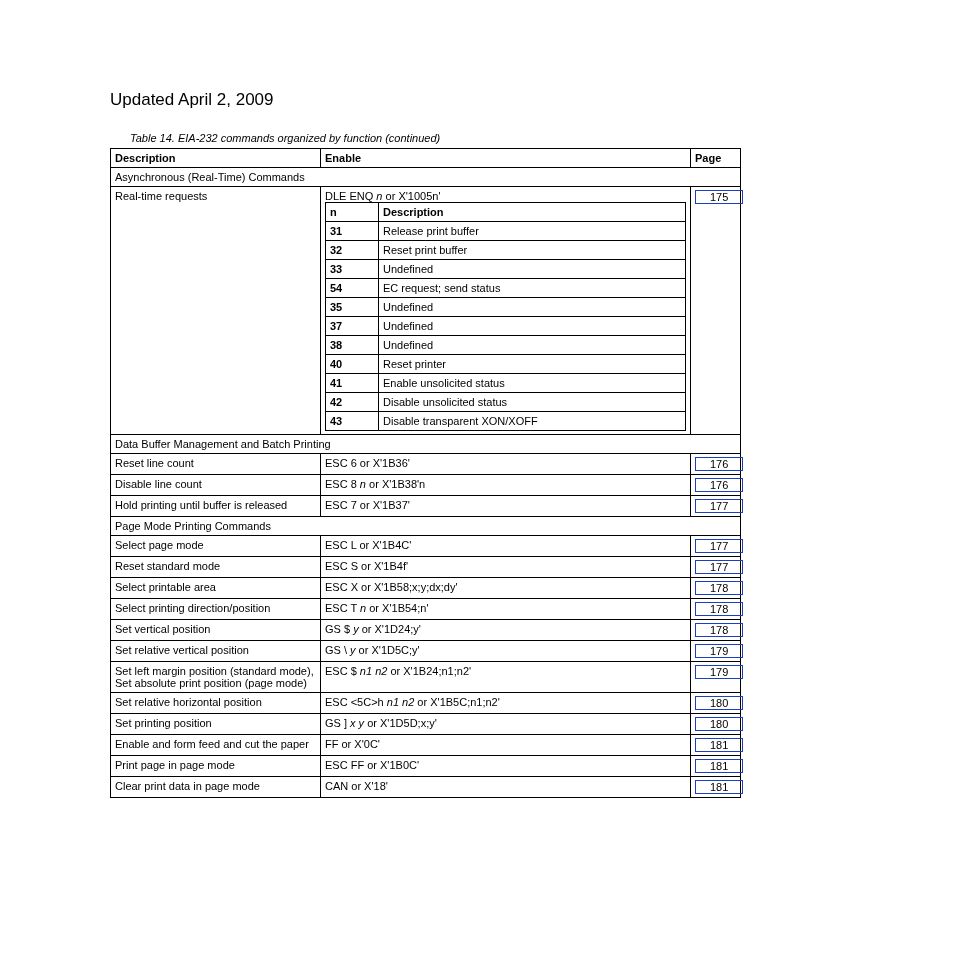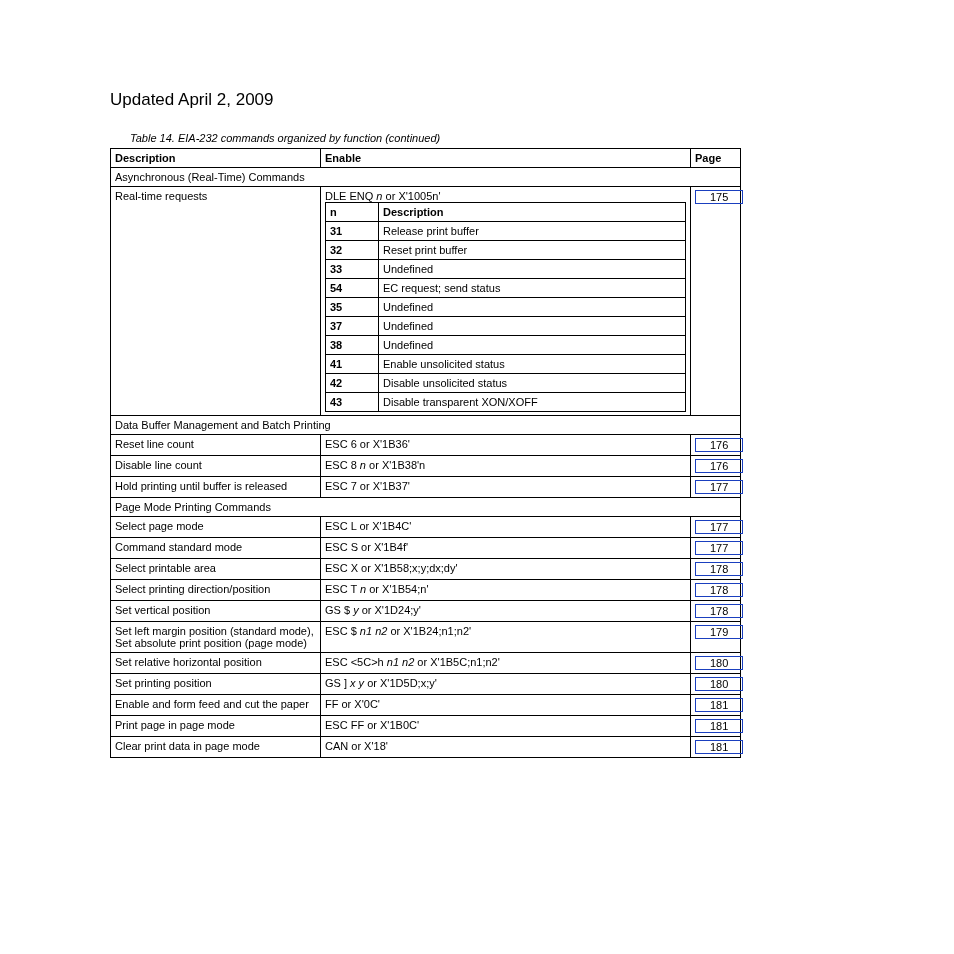--- a/index.html
+++ b/index.html
@@ -121,20 +121,24 @@
                 </tr>
           <tr>
                   <td class="n">37</td>
                   <td>Undefined</td>
                 </tr>
           <tr>
                   <td class="n">38</td>
                   <td>Undefined</td>
                 </tr>
           <tr>
+                  <td class="n">40</td>
+                  <td>Reset printer</td>
+                </tr>
+          <tr>
                   <td class="n">41</td>
                   <td>Enable unsolicited status</td>
                 </tr>
           <tr>
                   <td class="n">42</td>
                   <td>Disable unsolicited status</td>
                 </tr>
           <tr>
                   <td class="n">43</td>
                   <td>Disable transparent XON/XOFF</td>
@@ -166,40 +170,45 @@
 
     <tr class="section">
       <td colspan="3">Page Mode Printing Commands</td>
     </tr>
     <tr>
           <td>Select page mode</td>
           <td>ESC L or X'1B4C'</td>
           <td><span class="pagelink">177</span></td>
         </tr>
     <tr>
-          <td>Command standard mode</td>
+          <td>Reset standard mode</td>
           <td>ESC S or X'1B4f'</td>
           <td><span class="pagelink">177</span></td>
         </tr>
     <tr>
           <td>Select printable area</td>
           <td>ESC X or X'1B58;x;y;dx;dy'</td>
           <td><span class="pagelink">178</span></td>
         </tr>
     <tr>
           <td>Select printing direction/position</td>
           <td><span>ESC T </span><span class="ital">n</span><span> or X'1B54;n'</span></td>
           <td><span class="pagelink">178</span></td>
         </tr>
     <tr>
           <td>Set vertical position</td>
           <td><span>GS $ </span><span class="ital">y</span><span> or X'1D24;y'</span></td>
           <td><span class="pagelink">178</span></td>
         </tr>
     <tr>
+          <td>Set relative vertical position</td>
+          <td><span>GS \ </span><span class="ital">y</span><span> or X'1D5C;y'</span></td>
+          <td><span class="pagelink">179</span></td>
+        </tr>
+    <tr>
           <td>Set left margin position (standard mode), Set absolute print position (page mode)</td>
           <td><span>ESC $ </span><span class="ital">n1 n2</span><span> or X'1B24;n1;n2'</span></td>
           <td><span class="pagelink">179</span></td>
         </tr>
     <tr>
           <td>Set relative horizontal position</td>
           <td><span>ESC &lt;5C&gt;h </span><span class="ital">n1 n2</span><span> or X'1B5C;n1;n2'</span></td>
           <td><span class="pagelink">180</span></td>
         </tr>
     <tr>

